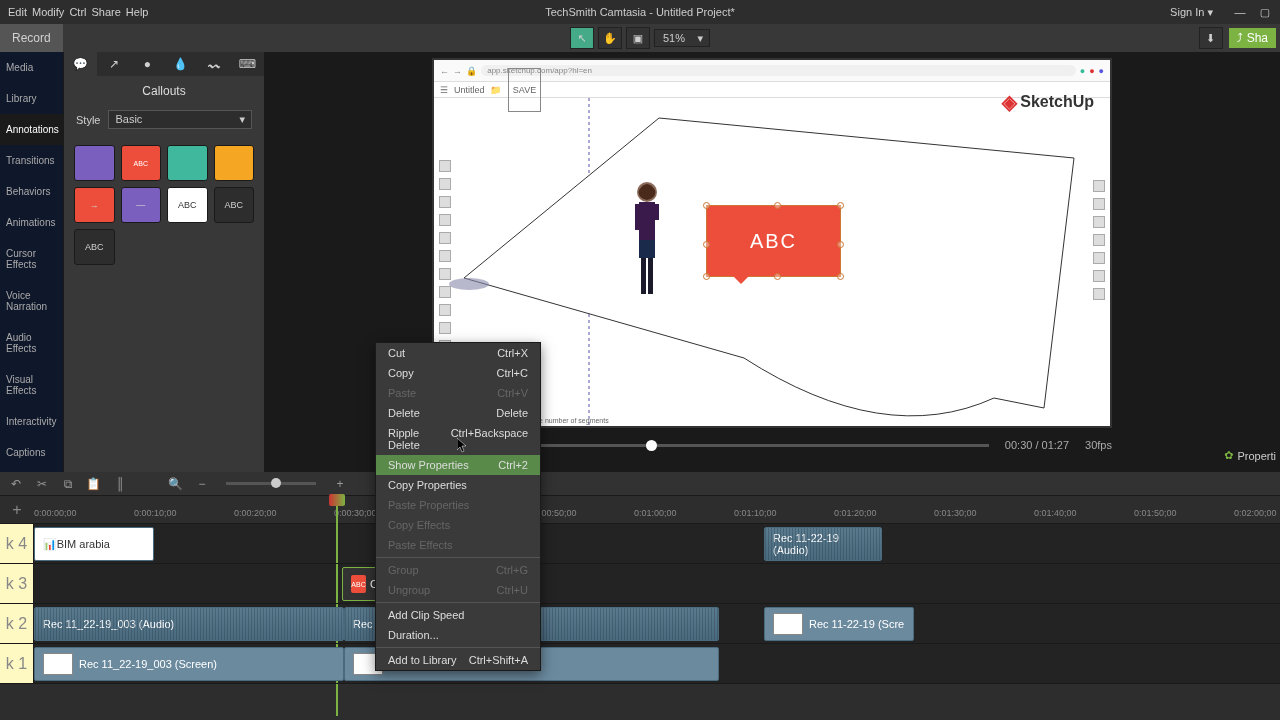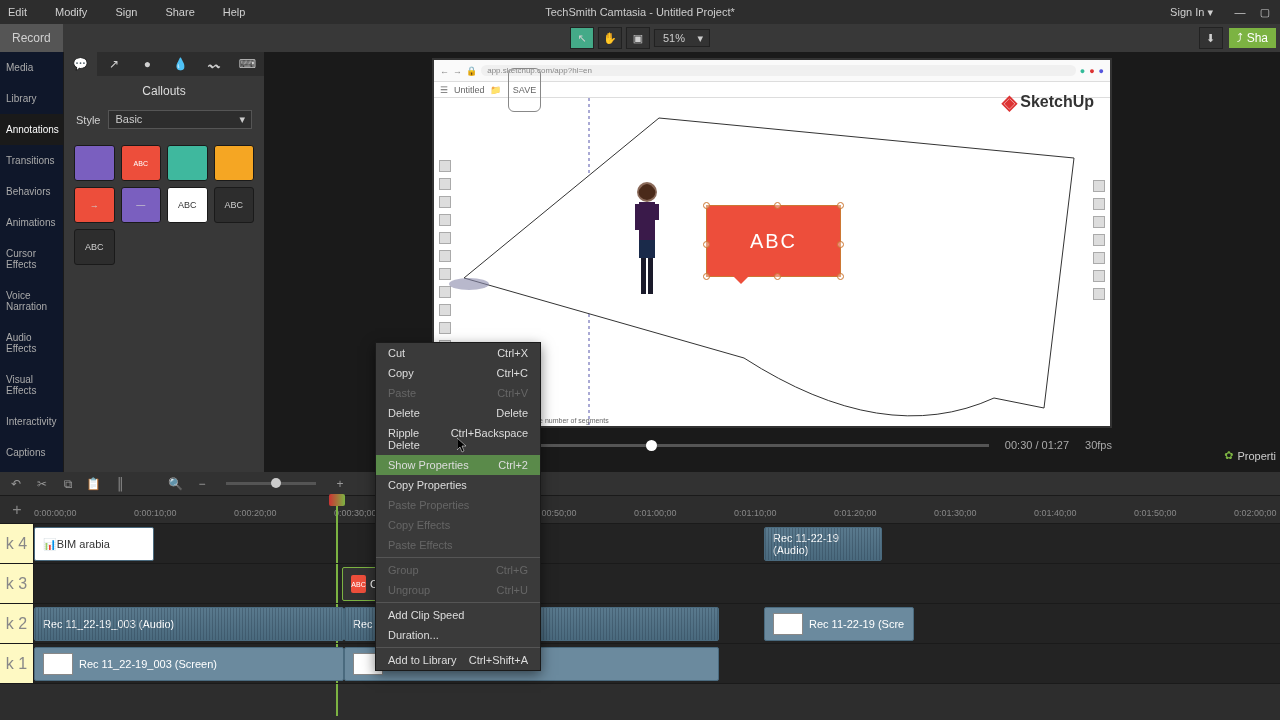--- a/index.html
+++ b/index.html
@@ -1,20 +1,20 @@
 <!DOCTYPE html>
 <html><head>
 <meta charset="utf-8">
 <style>
 * { margin: 0; padding: 0; box-sizing: border-box; font-family: -apple-system, BlinkMacSystemFont, "Segoe UI", Arial, sans-serif; }
 body { background: #2d2d2d; color: #d0d0d0; width: 1280px; height: 720px; overflow: hidden; position: relative; }
 
 
 .menubar { height: 24px; background: #2d2d2d; display: flex; align-items: center; padding: 0 8px; font-size: 11px; justify-content: space-between; }
-.menu-left { display: flex; gap: 28px; }
+.menu-left { display: flex; gap: 5px; }
 .menu-center { position:absolute; left:50%; transform:translateX(-50%); color:#ccc; }
 .menu-right { display:flex; align-items:center; gap:12px; }
 .win-controls span { display:inline-block; width:14px; text-align:center; margin-left:8px; color:#ccc; }
 
 
 .toolbar { height: 28px; background: #383838; display:flex; align-items:center; }
 .record { background:#555; padding:0 12px; height:100%; display:flex; align-items:center; font-size:12px; }
 .toolbar-center { position:absolute; left:50%; transform:translateX(-50%); display:flex; align-items:center; gap:4px; }
 .tool-btn { width:24px; height:22px; display:flex; align-items:center; justify-content:center; background:#333; border:1px solid #222; font-size:11px; }
 .tool-btn.active { background:#4a8; }
@@ -92,21 +92,21 @@
 
 .cursor { position:absolute; width:12px; height:16px; z-index:200; }
 </style>
 </head>
 <body>
 
 <div class="menubar">
   <div class="menu-left">
     <span>Edit</span>
     <span>Modify</span>
-    <span>Sign</span>
+    <span>Ctrl</span>
     <span>Share</span>
     <span>Help</span>
   </div>
   <div class="menu-center">TechSmith Camtasia - Untitled Project*</div>
   <div class="menu-right">
     <span><span>Sign In</span> ▾</span>
     <div class="win-controls">
       <span>—</span>
       <span>▢</span>
     </div>
@@ -180,21 +180,21 @@
         <span>🔒</span>
         <div class="addr-bar">app.sketchup.com/app?hl=en</div>
         <span style="color:#3b9">●</span>
           <span style="color:#d33">●</span>
           <span style="color:#55d">●</span>
       </div>
       <div style="height:16px;background:#fff;border-bottom:1px solid #ddd;display:flex;align-items:center;padding:0 6px;gap:6px;font-size:9px;color:#666">
         <span>☰</span>
         <span>Untitled</span>
         <span>📁</span>
-        <span style="border:1px solid #888;padding:16px 4px;border-radius:6px">SAVE</span>
+        <span style="border:1px solid #888;padding:16px 4px;border-radius:0">SAVE</span>
       </div>
       <div class="sketchup-logo">
         <span style="color:#d33;font-size:20px">◈</span>
           <span>SketchUp</span>
       </div>
       <div class="su-tool-left">
         <div class="su-tool"></div>
           <div class="su-tool"></div>
           <div class="su-tool"></div>
           <div class="su-tool"></div>

